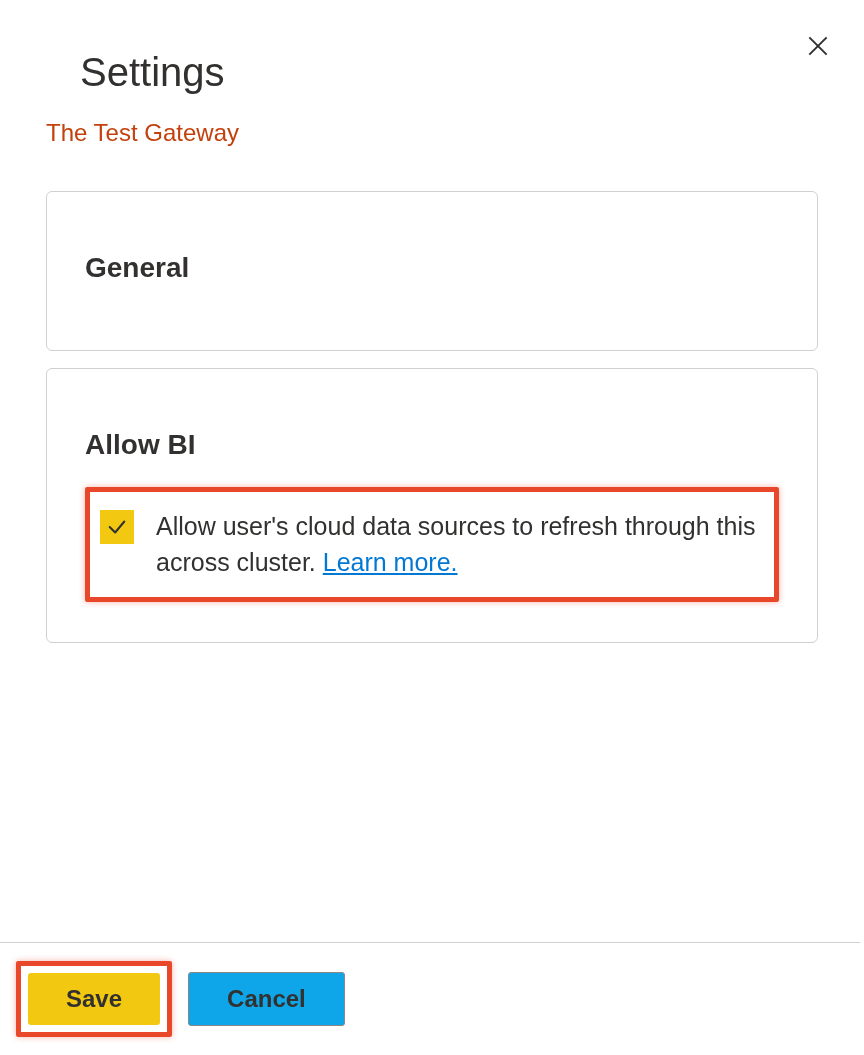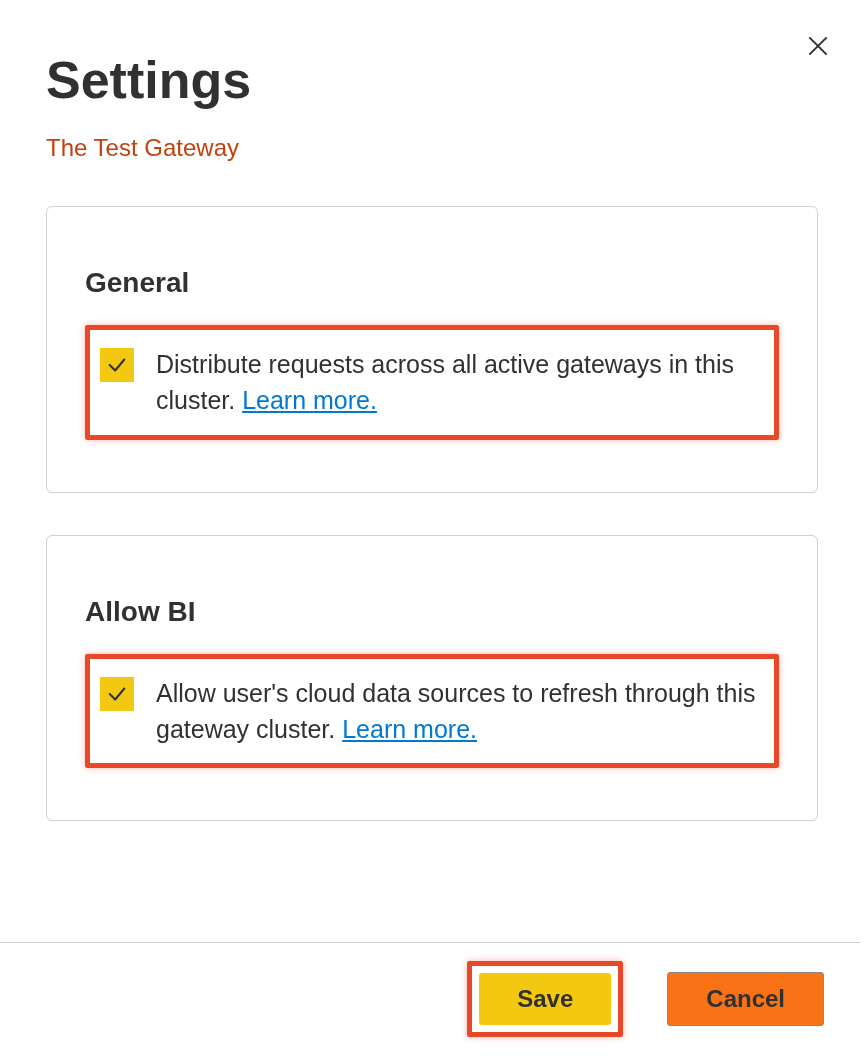--- a/index.html
+++ b/index.html
@@ -30,36 +30,37 @@
       justify-content: center;
       cursor: pointer;
       background: none;
       border: none;
     }
     .close-btn svg {
       width: 26px;
       height: 26px;
     }
     .title {
-      font-size: 52px;
-      font-weight: 700;
+      font-size: 40px;
+      font-weight: 400;
       color: #323130;
       margin-bottom: 24px;
+      margin-left: 34px;
     }
     .subtitle {
       font-size: 24px;
       font-weight: 400;
       color: #c2410c;
       margin-bottom: 44px;
     }
     .card {
       border: 1.5px solid #d2d0ce;
       border-radius: 6px;
-      padding: 60px 38px 52px 38px;
-      margin-bottom: 42px;
+      padding: 60px 38px 40px 38px;
+      margin-bottom: 17px;
     }
     .card-title {
       font-size: 28px;
       font-weight: 600;
       color: #323130;
       margin-bottom: 26px;
     }
     .highlight-box {
       border: 5px solid #e8472a;
       border-radius: 2px;
@@ -105,21 +106,20 @@
       position: absolute;
       left: 0;
       right: 4px;
       bottom: 0;
       border-top: 1.5px solid #d2d0ce;
       padding: 18px 36px 18px 16px;
       display: flex;
       gap: 16px;
       align-items: center;
       background: #fff;
-      justify-content: flex-end;
     }
     .save-highlight {
       border: 5px solid #e8472a;
       border-radius: 2px;
       box-shadow: 0 0 6px rgba(232,71,42,0.4);
       padding: 7px;
       display: inline-block;
     }
     .btn {
       font-size: 24px;
@@ -128,24 +128,23 @@
       border-radius: 3px;
       cursor: pointer;
       font-family: inherit;
     }
     .btn-primary {
       background: #f2c811;
       border: none;
       color: #323130;
     }
     .btn-secondary {
-      background: #f97316;
+      background: #0ea5e9;
       border: 1.5px solid #8a8886;
       color: #323130;
-      margin-left: 28px;
     }
     .content-scroll {
       height: 930px;
       overflow: hidden;
     }
   </style>
 </head>
 <body>
 
 <div class="content-scroll">
@@ -156,46 +155,34 @@
         <line x1="4" y1="4" x2="20" y2="20"></line>
         <line x1="20" y1="4" x2="4" y2="20"></line>
       </svg>
     </button>
 
     <h1 class="title">Settings</h1>
     <div class="subtitle">The Test Gateway</div>
 
     <div class="card">
       <div class="card-title">General</div>
-      <div class="highlight-box">
-        <div class="checkbox-row">
-          <button class="checkbox">
-            <svg viewBox="0 0 24 24" fill="none" stroke="#323130" stroke-width="2.2" stroke-linecap="round" stroke-linejoin="round">
-              <polyline points="4 12 10 18 20 6"></polyline>
-            </svg>
-          </button>
-          <div class="checkbox-label">
-            <span>Distribute requests across all active gateways in this cluster. </span><a class="learn-more">Learn more.</a>
-          </div>
-        </div>
-      </div>
     </div>
 
     <div class="card">
       <div class="card-title">Allow BI</div>
       <div class="highlight-box">
 
         <div class="checkbox-row">
           <button class="checkbox">
             <svg viewBox="0 0 24 24" fill="none" stroke="#323130" stroke-width="2.2" stroke-linecap="round" stroke-linejoin="round">
               <polyline points="4 12 10 18 20 6"></polyline>
             </svg>
           </button>
           <div class="checkbox-label">
-            <span>Allow user's cloud data sources to refresh through this gateway cluster. </span><a class="learn-more">Learn more.</a>
+            <span>Allow user's cloud data sources to refresh through this across cluster. </span><a class="learn-more">Learn more.</a>
           </div>
         </div>
 
 
       </div>
     </div>
 
   </div>
 </div>
 

